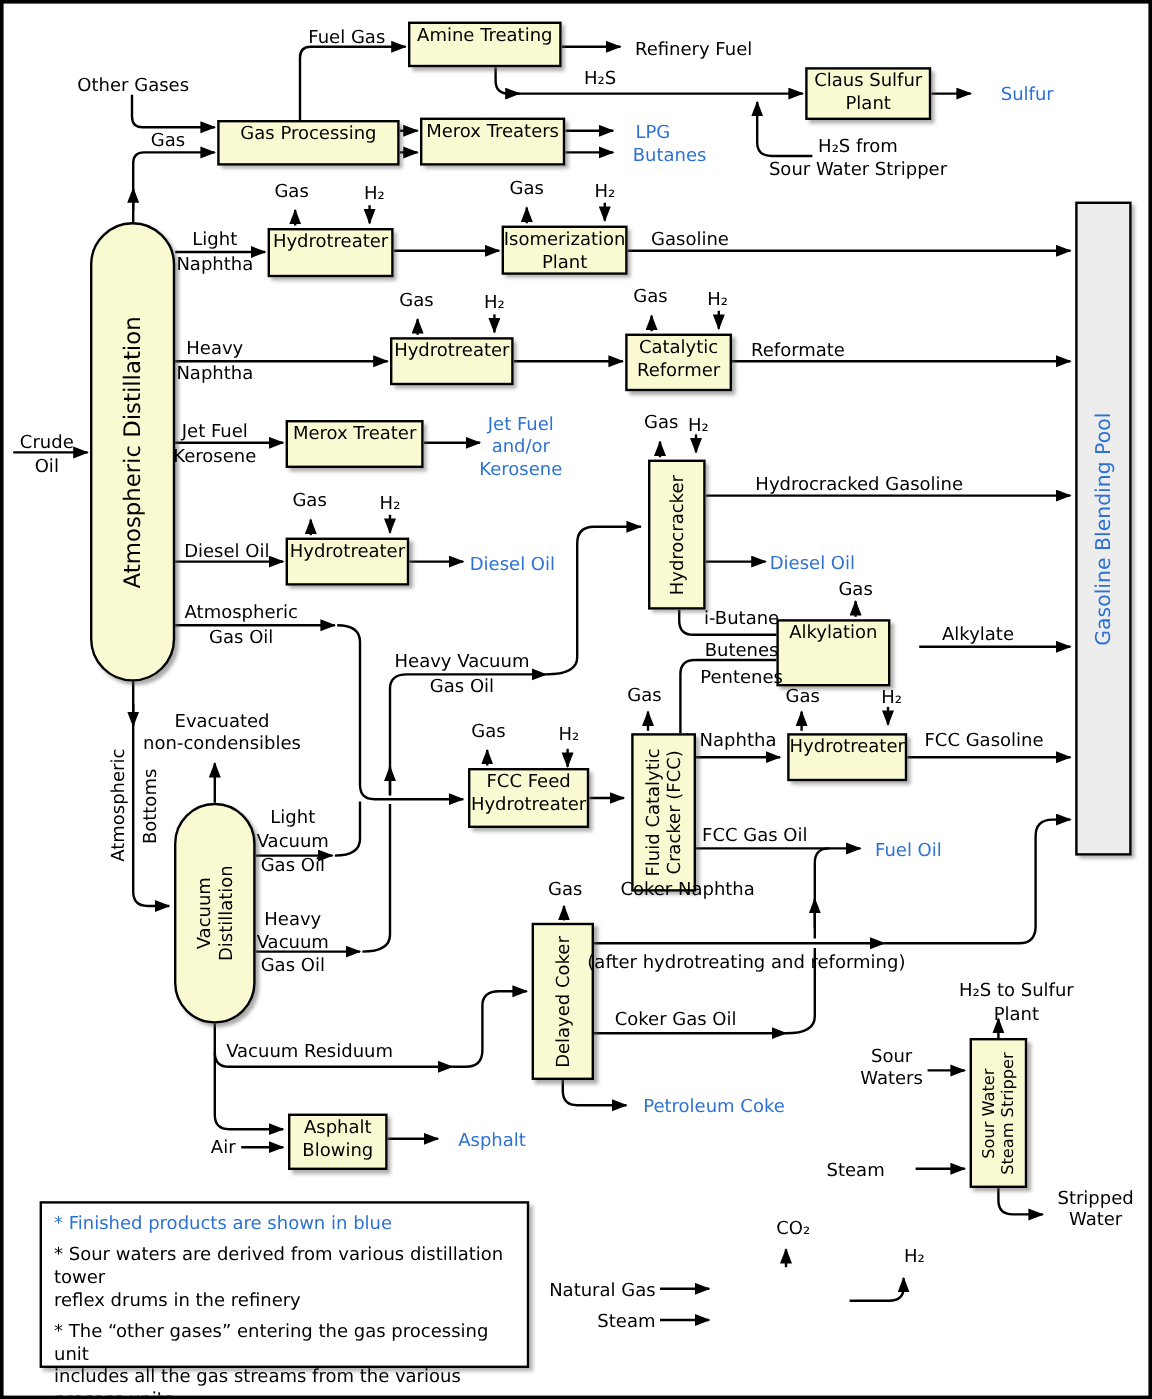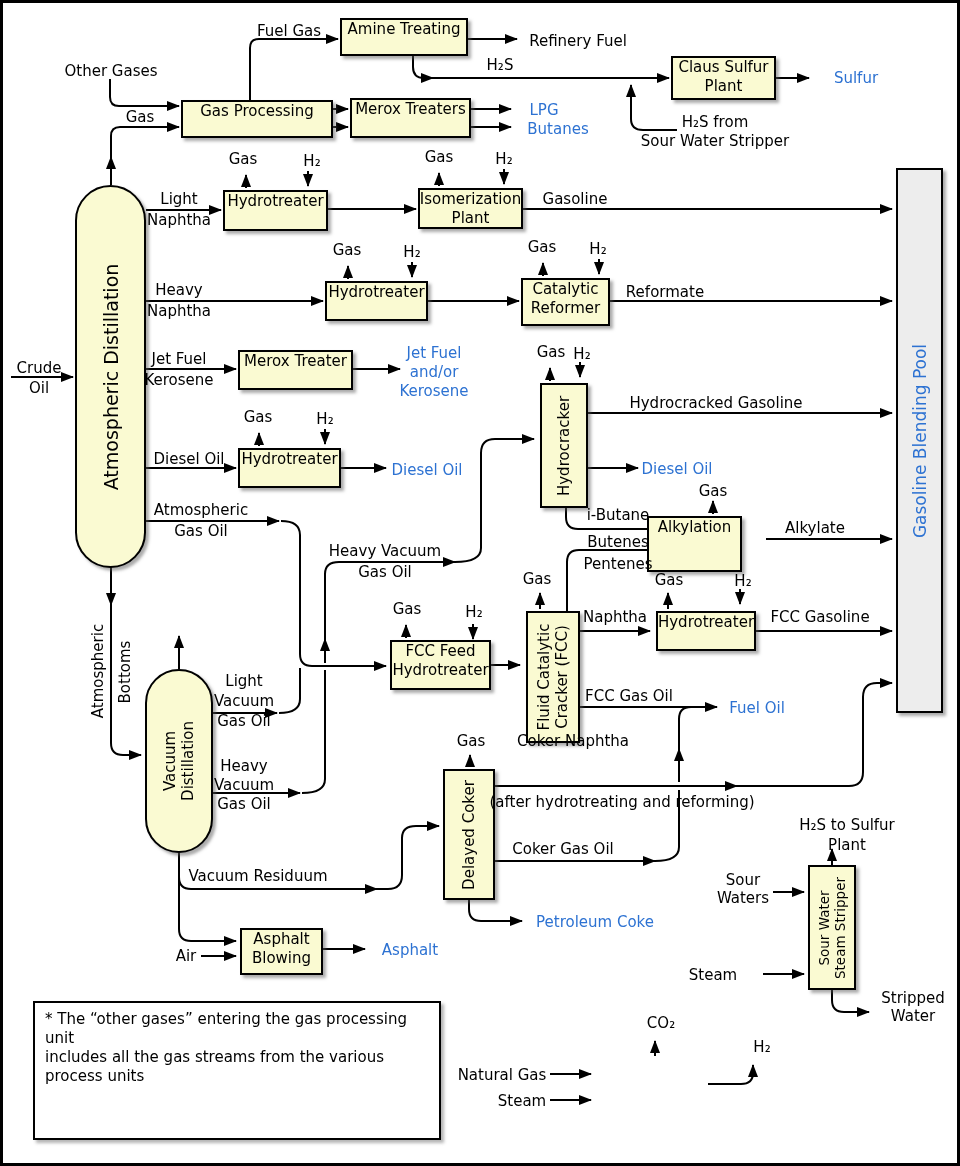--- a/index.html
+++ b/index.html
@@ -268,20 +268,22 @@
 <div class="lab" style="left:579px;top:341px">H₂</div>
 <div class="lab" style="left:713px;top:390px">Hydrocracked Gasoline</div>
 <div class="lab blue" style="left:674px;top:456px">Diesel Oil</div>
 <div class="lab" style="left:615px;top:502px">i-Butane</div>
 <div class="lab" style="left:710px;top:478px">Gas</div>
 <div class="lab" style="left:812px;top:515px">Alkylate</div>
 <div class="lab" style="left:615px;top:529px">Butenes</div>
 <div class="lab" style="left:615px;top:551px">Pentenes</div>
 <div class="lab" style="left:382px;top:538px;line-height:21px">Heavy Vacuum
 Gas Oil</div>
+<div class="lab" style="left:182px;top:589px;line-height:18px">Evacuated
+non-condensibles</div>
 <div class="vlab" style="left:95px;top:668px">Atmospheric</div>
 <div class="vlab" style="left:122px;top:669px">Bottoms</div>
 <div class="lab" style="left:241px;top:668px;line-height:20px">Light
 Vacuum
 Gas Oil</div>
 <div class="lab" style="left:241px;top:754px;line-height:19px">Heavy
 Vacuum
 Gas Oil</div>
 <div class="lab" style="left:404px;top:596px">Gas</div>
 <div class="lab" style="left:471px;top:599px">H₂</div>
@@ -305,18 +307,21 @@
 Waters</div>
 <div class="lab" style="left:710px;top:962px">Steam</div>
 <div class="lab" style="left:910px;top:986px;line-height:18px">Stripped
 Water</div>
 <div class="lab" style="left:499px;top:1062px">Natural Gas</div>
 <div class="lab" style="left:519px;top:1088px">Steam</div>
 <div class="lab" style="left:658px;top:1010px">CO₂</div>
 <div class="lab" style="left:759px;top:1034px">H₂</div>
 
 <div class="notes" style="left:30px;top:998px;width:408px;height:139px">
+  <p class="blue">* Finished products are shown in blue</p>
+  <p>* Sour waters are derived from various distillation tower
+reflex drums in the refinery</p>
   <p>* The “other gases” entering the gas processing unit
 includes all the gas streams from the various
 process units</p>
 </div>
 
 </div>
 
 </body></html>

